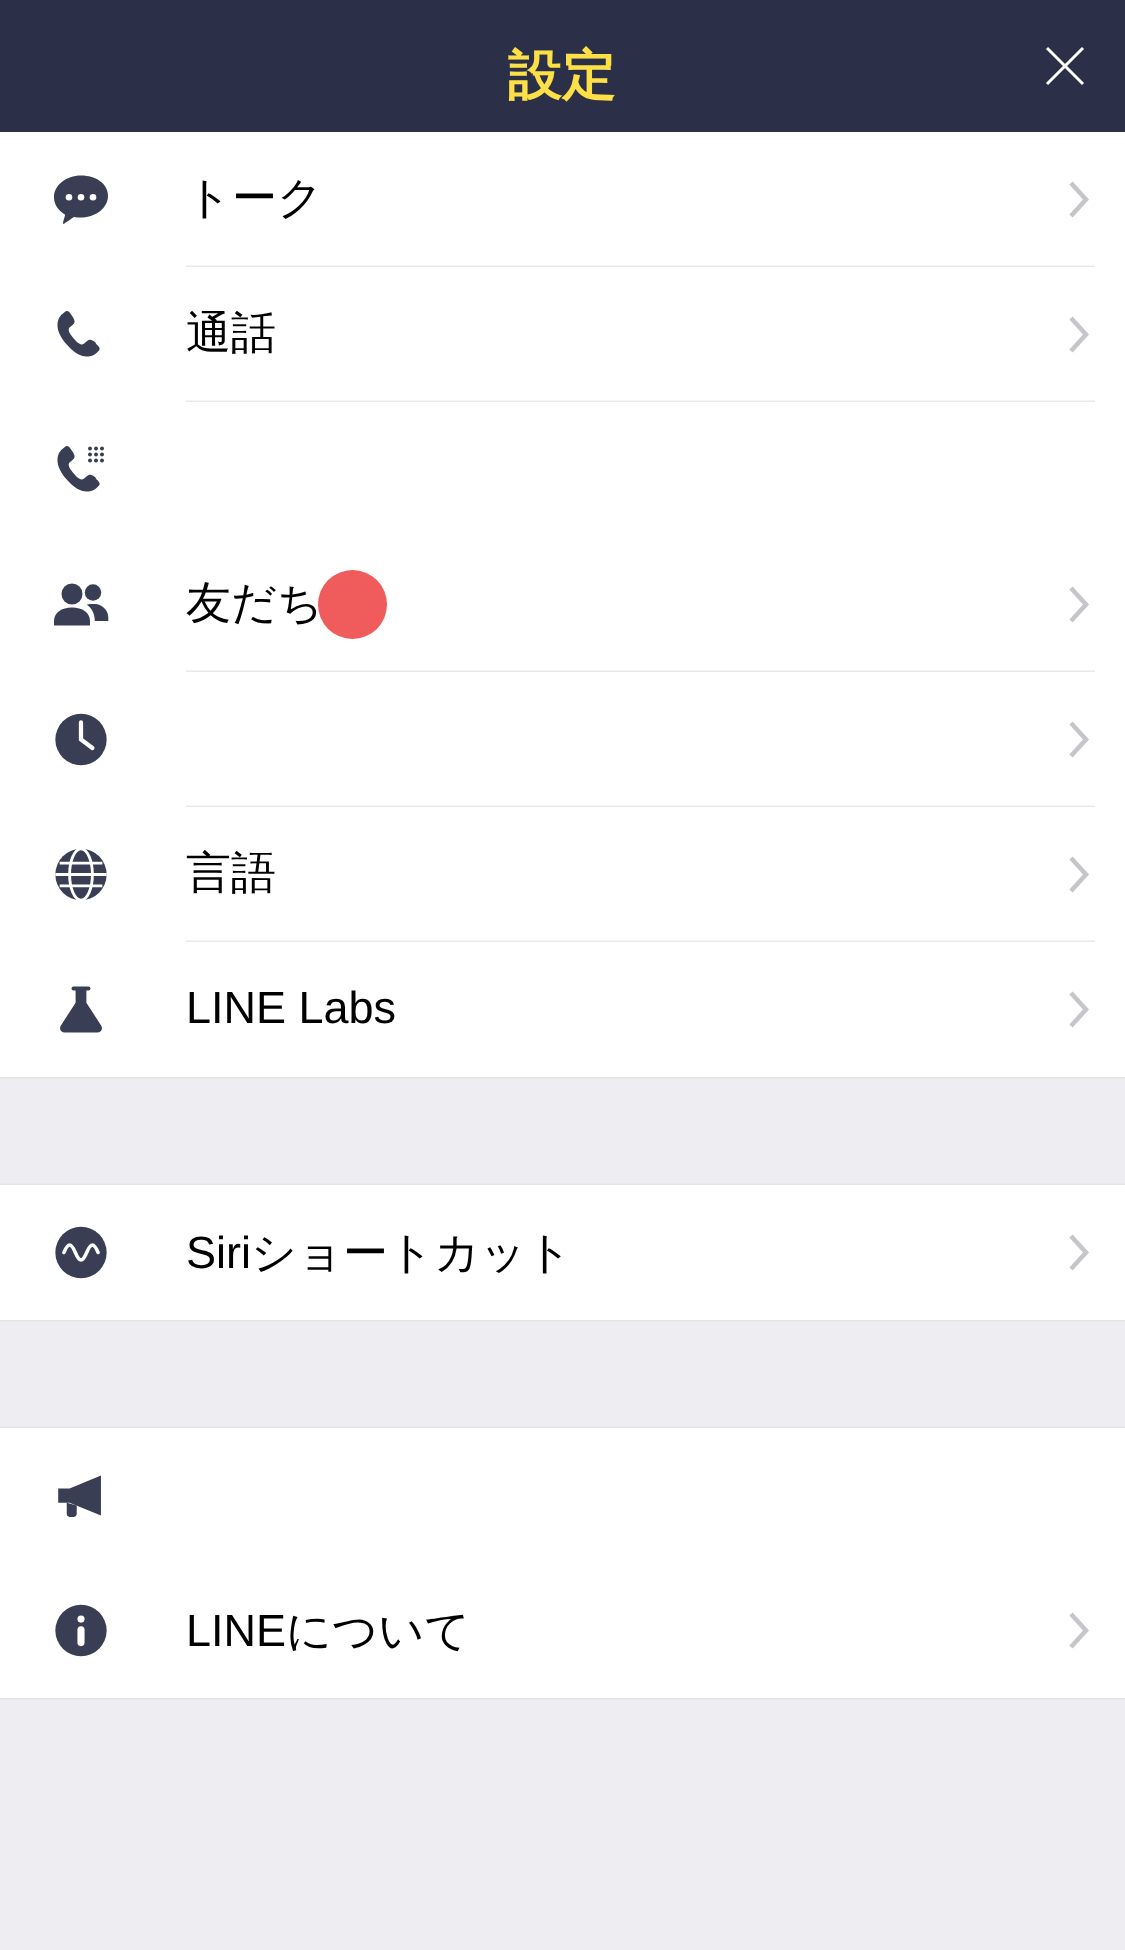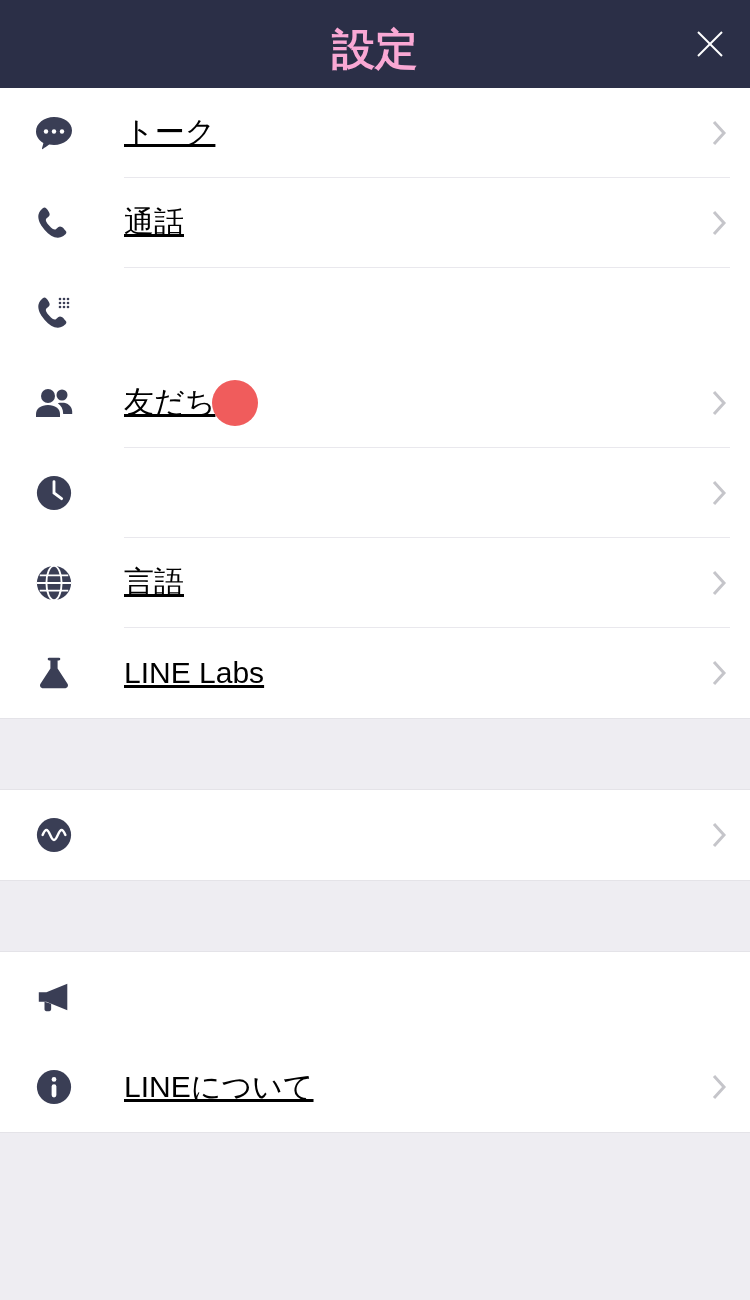--- a/index.html
+++ b/index.html
@@ -17,22 +17,22 @@
     .header {
       background: #2b2f47;
       height: 88px;
       display: flex;
       align-items: center;
       justify-content: center;
       position: relative;
     }
     
     .header h1 {
-      color: #f9a8d4;
-      font-size: 43px;
+      color: #fde047;
+      font-size: 36px;
       font-weight: 600;
       margin-top: 12px;
     }
     
     .close-btn {
       position: absolute;
       right: 18px;
       top: 50%;
       transform: translateY(-50%);
       width: 44px;
@@ -98,21 +98,20 @@
     }
     
     .row:last-child .row-content {
       border-bottom: none;
     }
     
     .row-label {
       font-size: 30px;
       color: #000000;
       font-weight: 400;
-      text-decoration: underline;
     }
     
     .chevron {
       margin-left: auto;
       width: 20px;
       height: 20px;
       display: flex;
       align-items: center;
       justify-content: center;
     }
@@ -291,20 +290,21 @@
 <div class="section">
 
   <div class="row">
     <div class="row-icon">
       <svg viewBox="0 0 40 40" width="38" height="38">
         <circle cx="20" cy="20" r="18"></circle>
         <path d="M8 20c3-7 5-7 8 0s5 7 8 0 5-7 8 0" stroke="#fff" stroke-width="2.5" fill="none" stroke-linecap="round"></path>
       </svg>
     </div>
     <div class="row-content">
+      <span class="row-label">Siriショートカット</span>
       <div class="chevron">
         <svg viewBox="0 0 16 26">
             <polyline points="2,2 12,13 2,24"></polyline>
           </svg>
       </div>
     </div>
   </div>
 
 </div>
 

